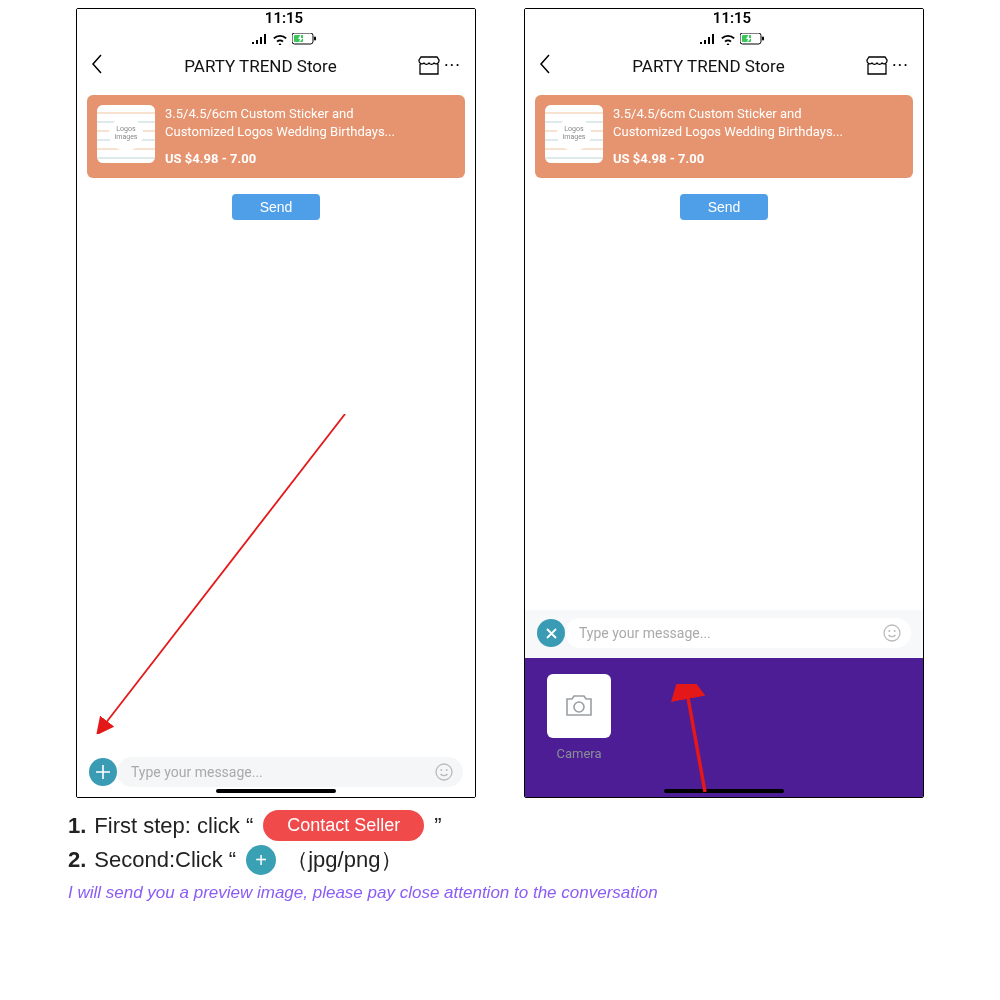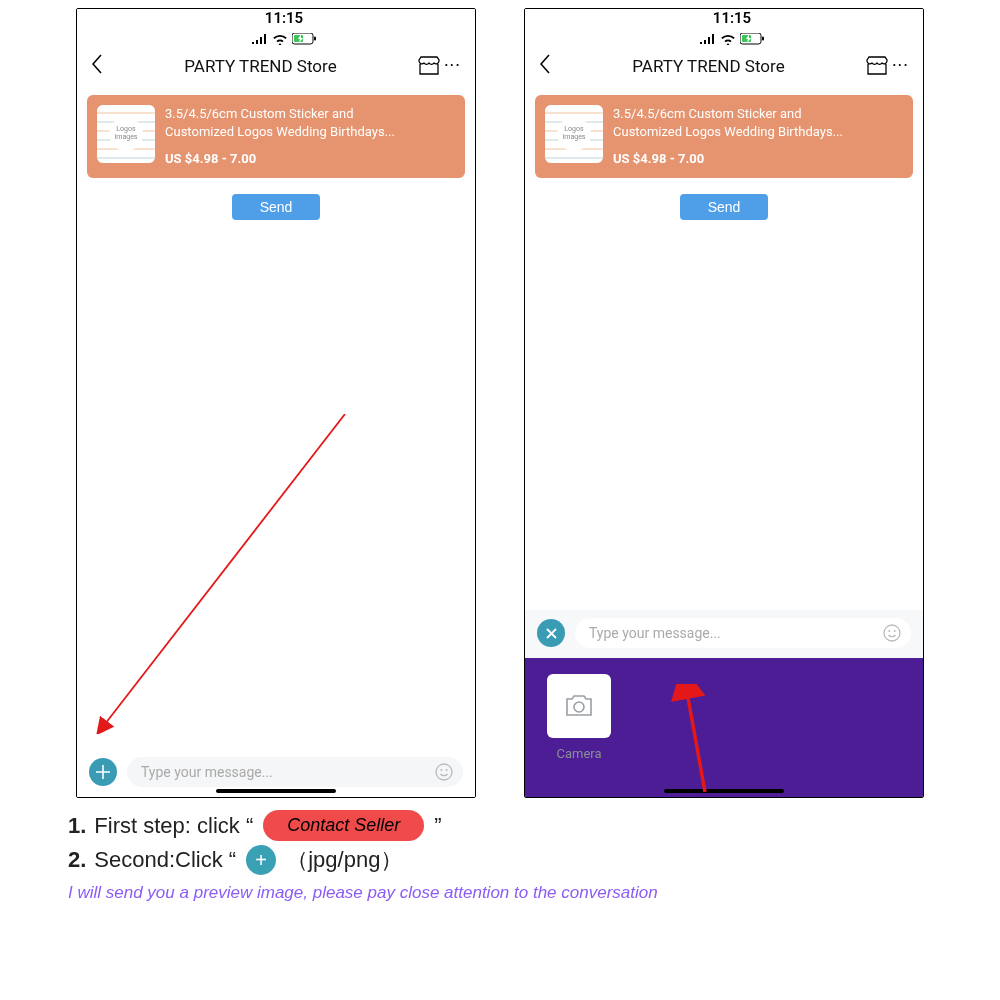--- a/index.html
+++ b/index.html
@@ -82,21 +82,21 @@
   .product-info { font-size: 13px; line-height: 1.35; }
   .product-title { display:block; }
   .product-price { font-weight: 700; margin-top: 10px; font-size: 13px; }
   .send-row { display:flex; justify-content:center; padding: 8px 0 12px; background:#fff; }
   .send-btn {
     background: #4e9ee8; color:#fff; border:none; border-radius:4px;
     padding: 5px 28px; font-size: 14px;
   }
   .chat-body { flex:1; background:#fff; }
   .input-bar {
-    display:flex; align-items:center; gap:10px; padding: 8px 12px 10px;
+    display:flex; align-items:center; padding: 8px 12px 10px;
     background:#fff;
   }
   .plus-btn, .close-btn {
     width:28px; height:28px; border-radius:50%;
     display:flex; align-items:center; justify-content:center;
     color:#fff; flex-shrink:0;
   }
   .plus-btn { background:#3a9bb5; font-size:18px; }
   .close-btn { background:#3a9bb5; font-size:14px; }
   .msg-input {
@@ -127,22 +127,22 @@
   
   .phone2 .chat-body { flex:1; background:#fff; }
   .phone2 .input-bar { background:#f7f8f9; }
   .phone2 .msg-input { background:#fff; }
   
   .instructions { padding: 10px 24px 0 60px; color:#222; font-family: Arial, sans-serif; }
   .q { font-size:24px; padding: 6px 0 10px 48px; }
   .step { font-size:22px; padding: 2px 0; display:flex; align-items:center; flex-wrap:wrap; gap:4px; }
   .step .num { font-weight:700; margin-right:4px; }
   .contact-pill {
-    display:inline-flex; align-items:center; background:#f04a4a; color:#000000;
-    padding: 5px 24px; border-radius: 22px; font-size:18px; margin: 0 6px; font-style: italic;
+    display:inline-flex; align-items:center; background:#f04a4a; color:#ffffff;
+    padding: 5px 24px; border-radius: 22px; font-size:18px; margin: 0 6px;
   }
   .inline-plus {
     display:inline-flex; width:30px; height:30px; border-radius:50%;
     background:#3aa0b4; color:#fff; align-items:center; justify-content:center;
     font-size:20px; margin: 0 6px;
   }
   .note { font-size:17px; color:#8b5cf6; padding-top:6px;font-style:italic; }
   
   .arrow-svg { position:absolute; pointer-events:none; }
 </style>

